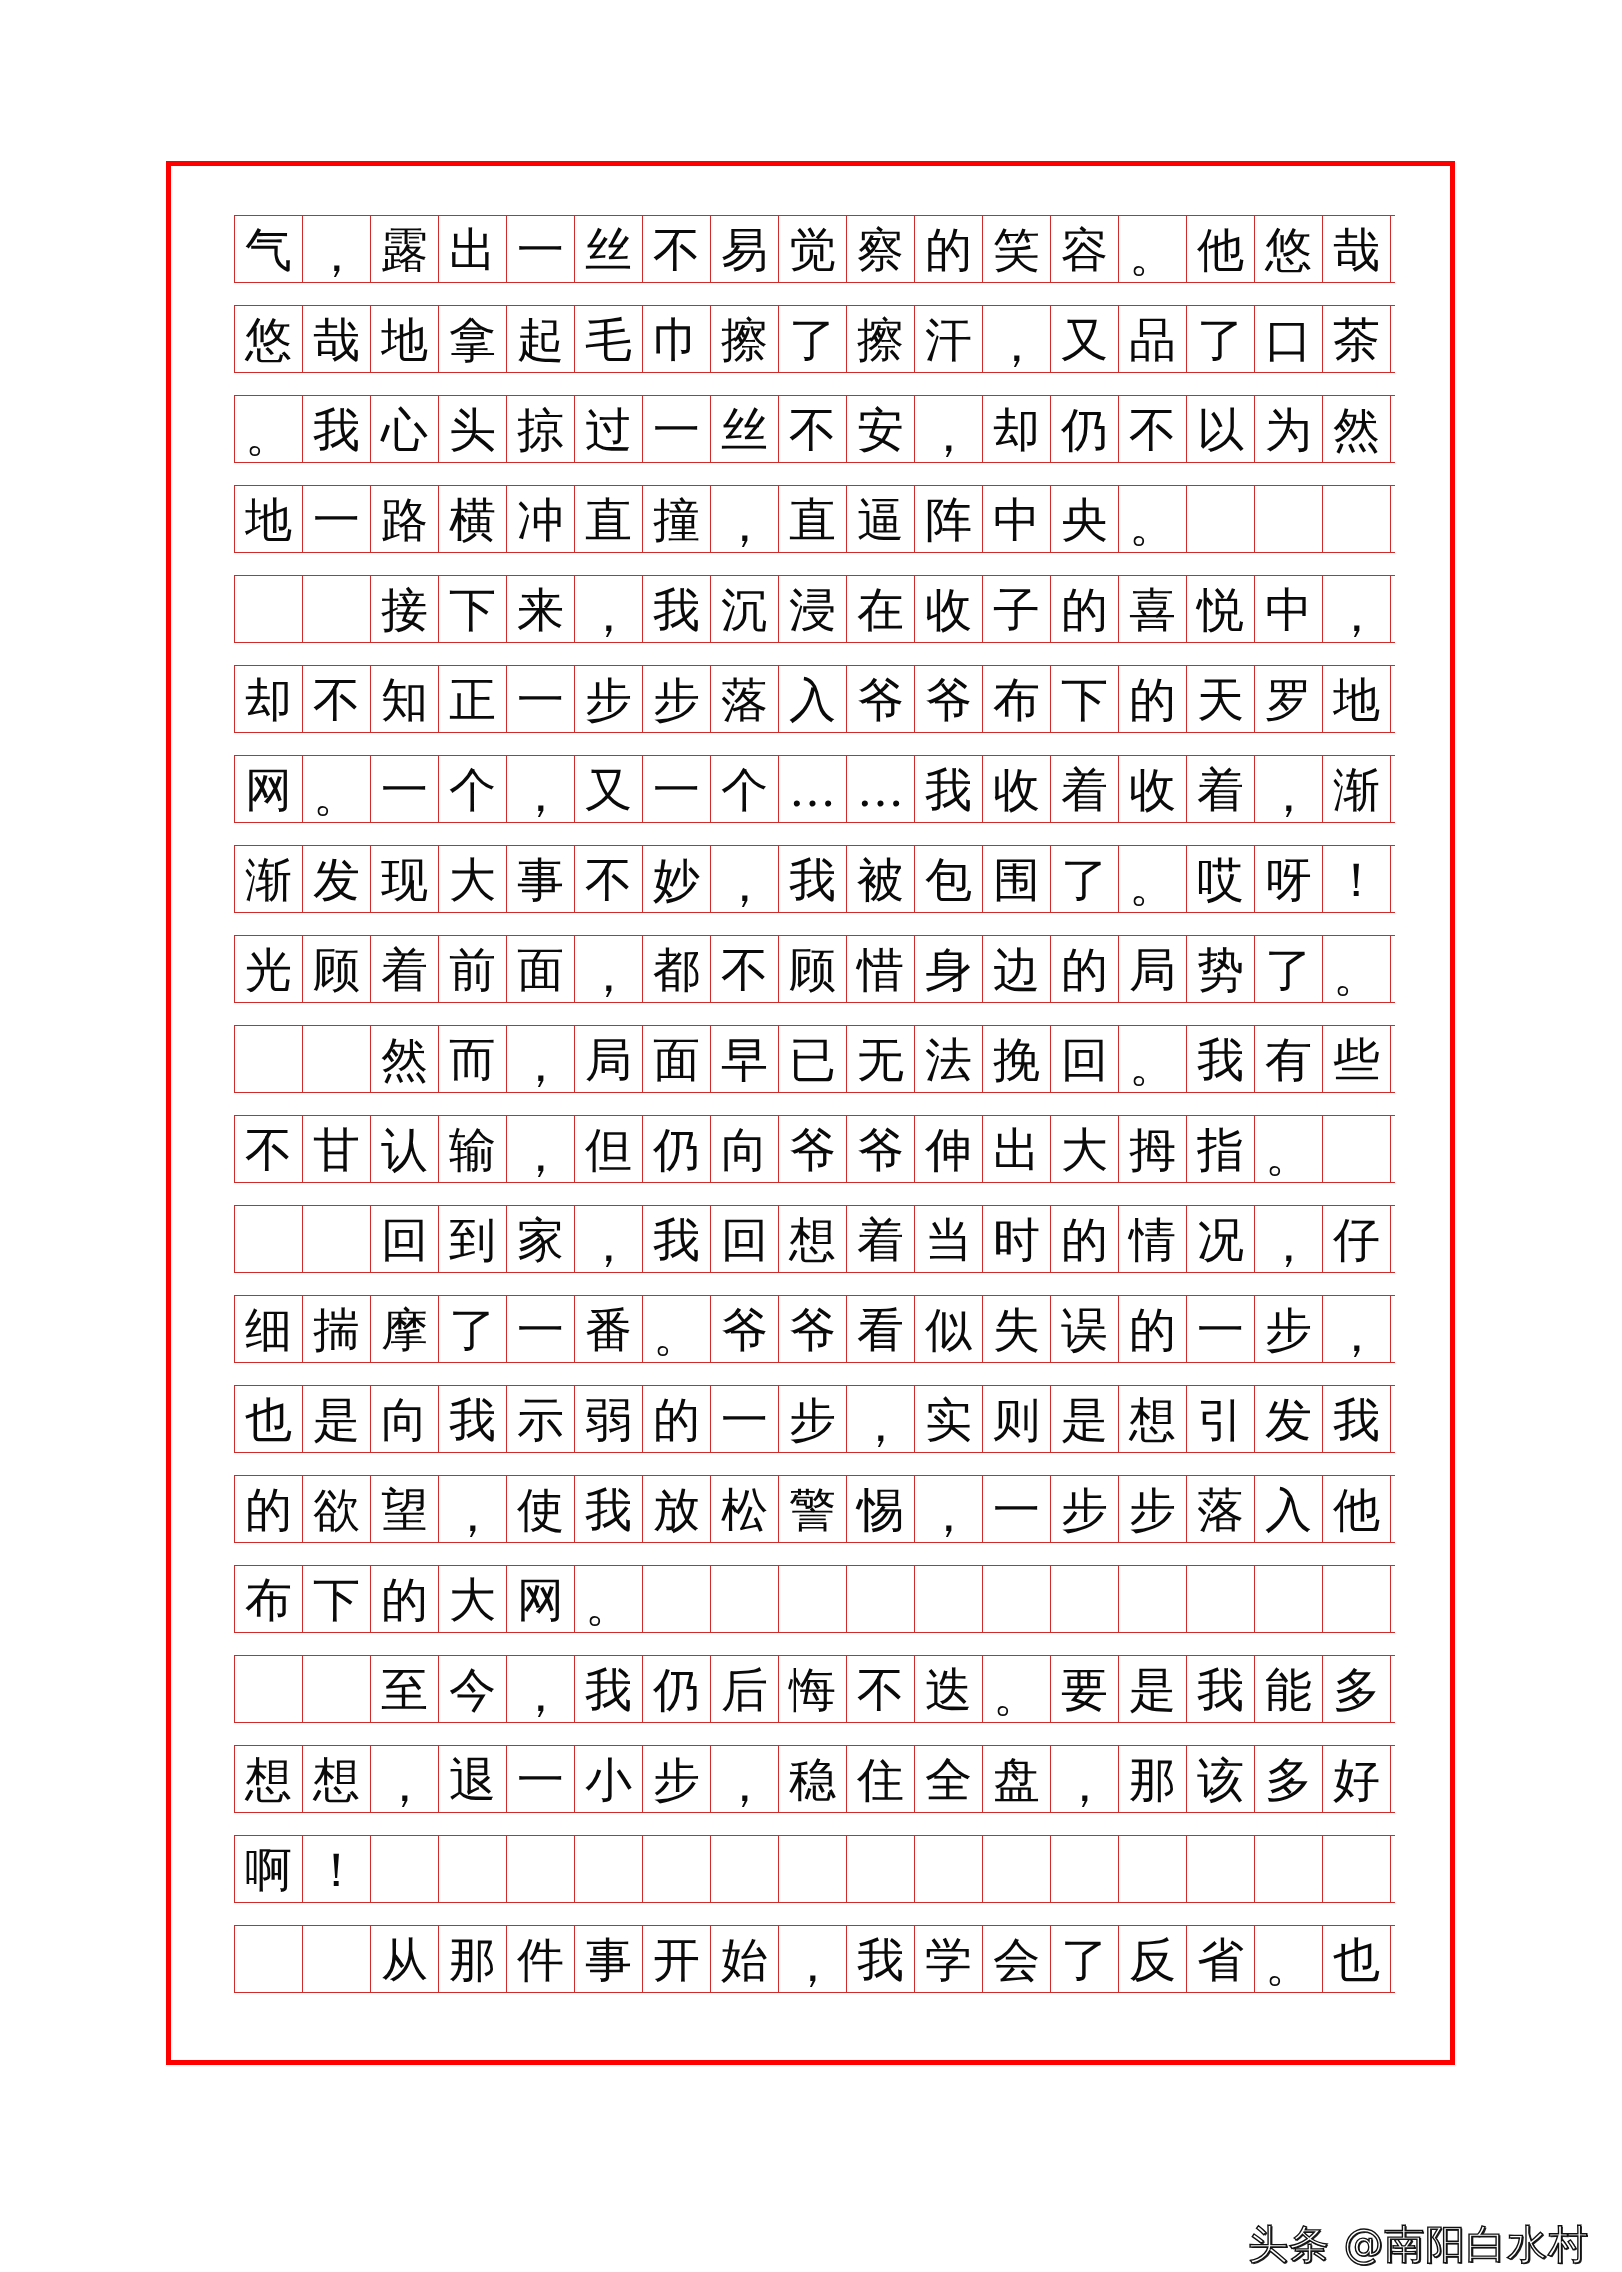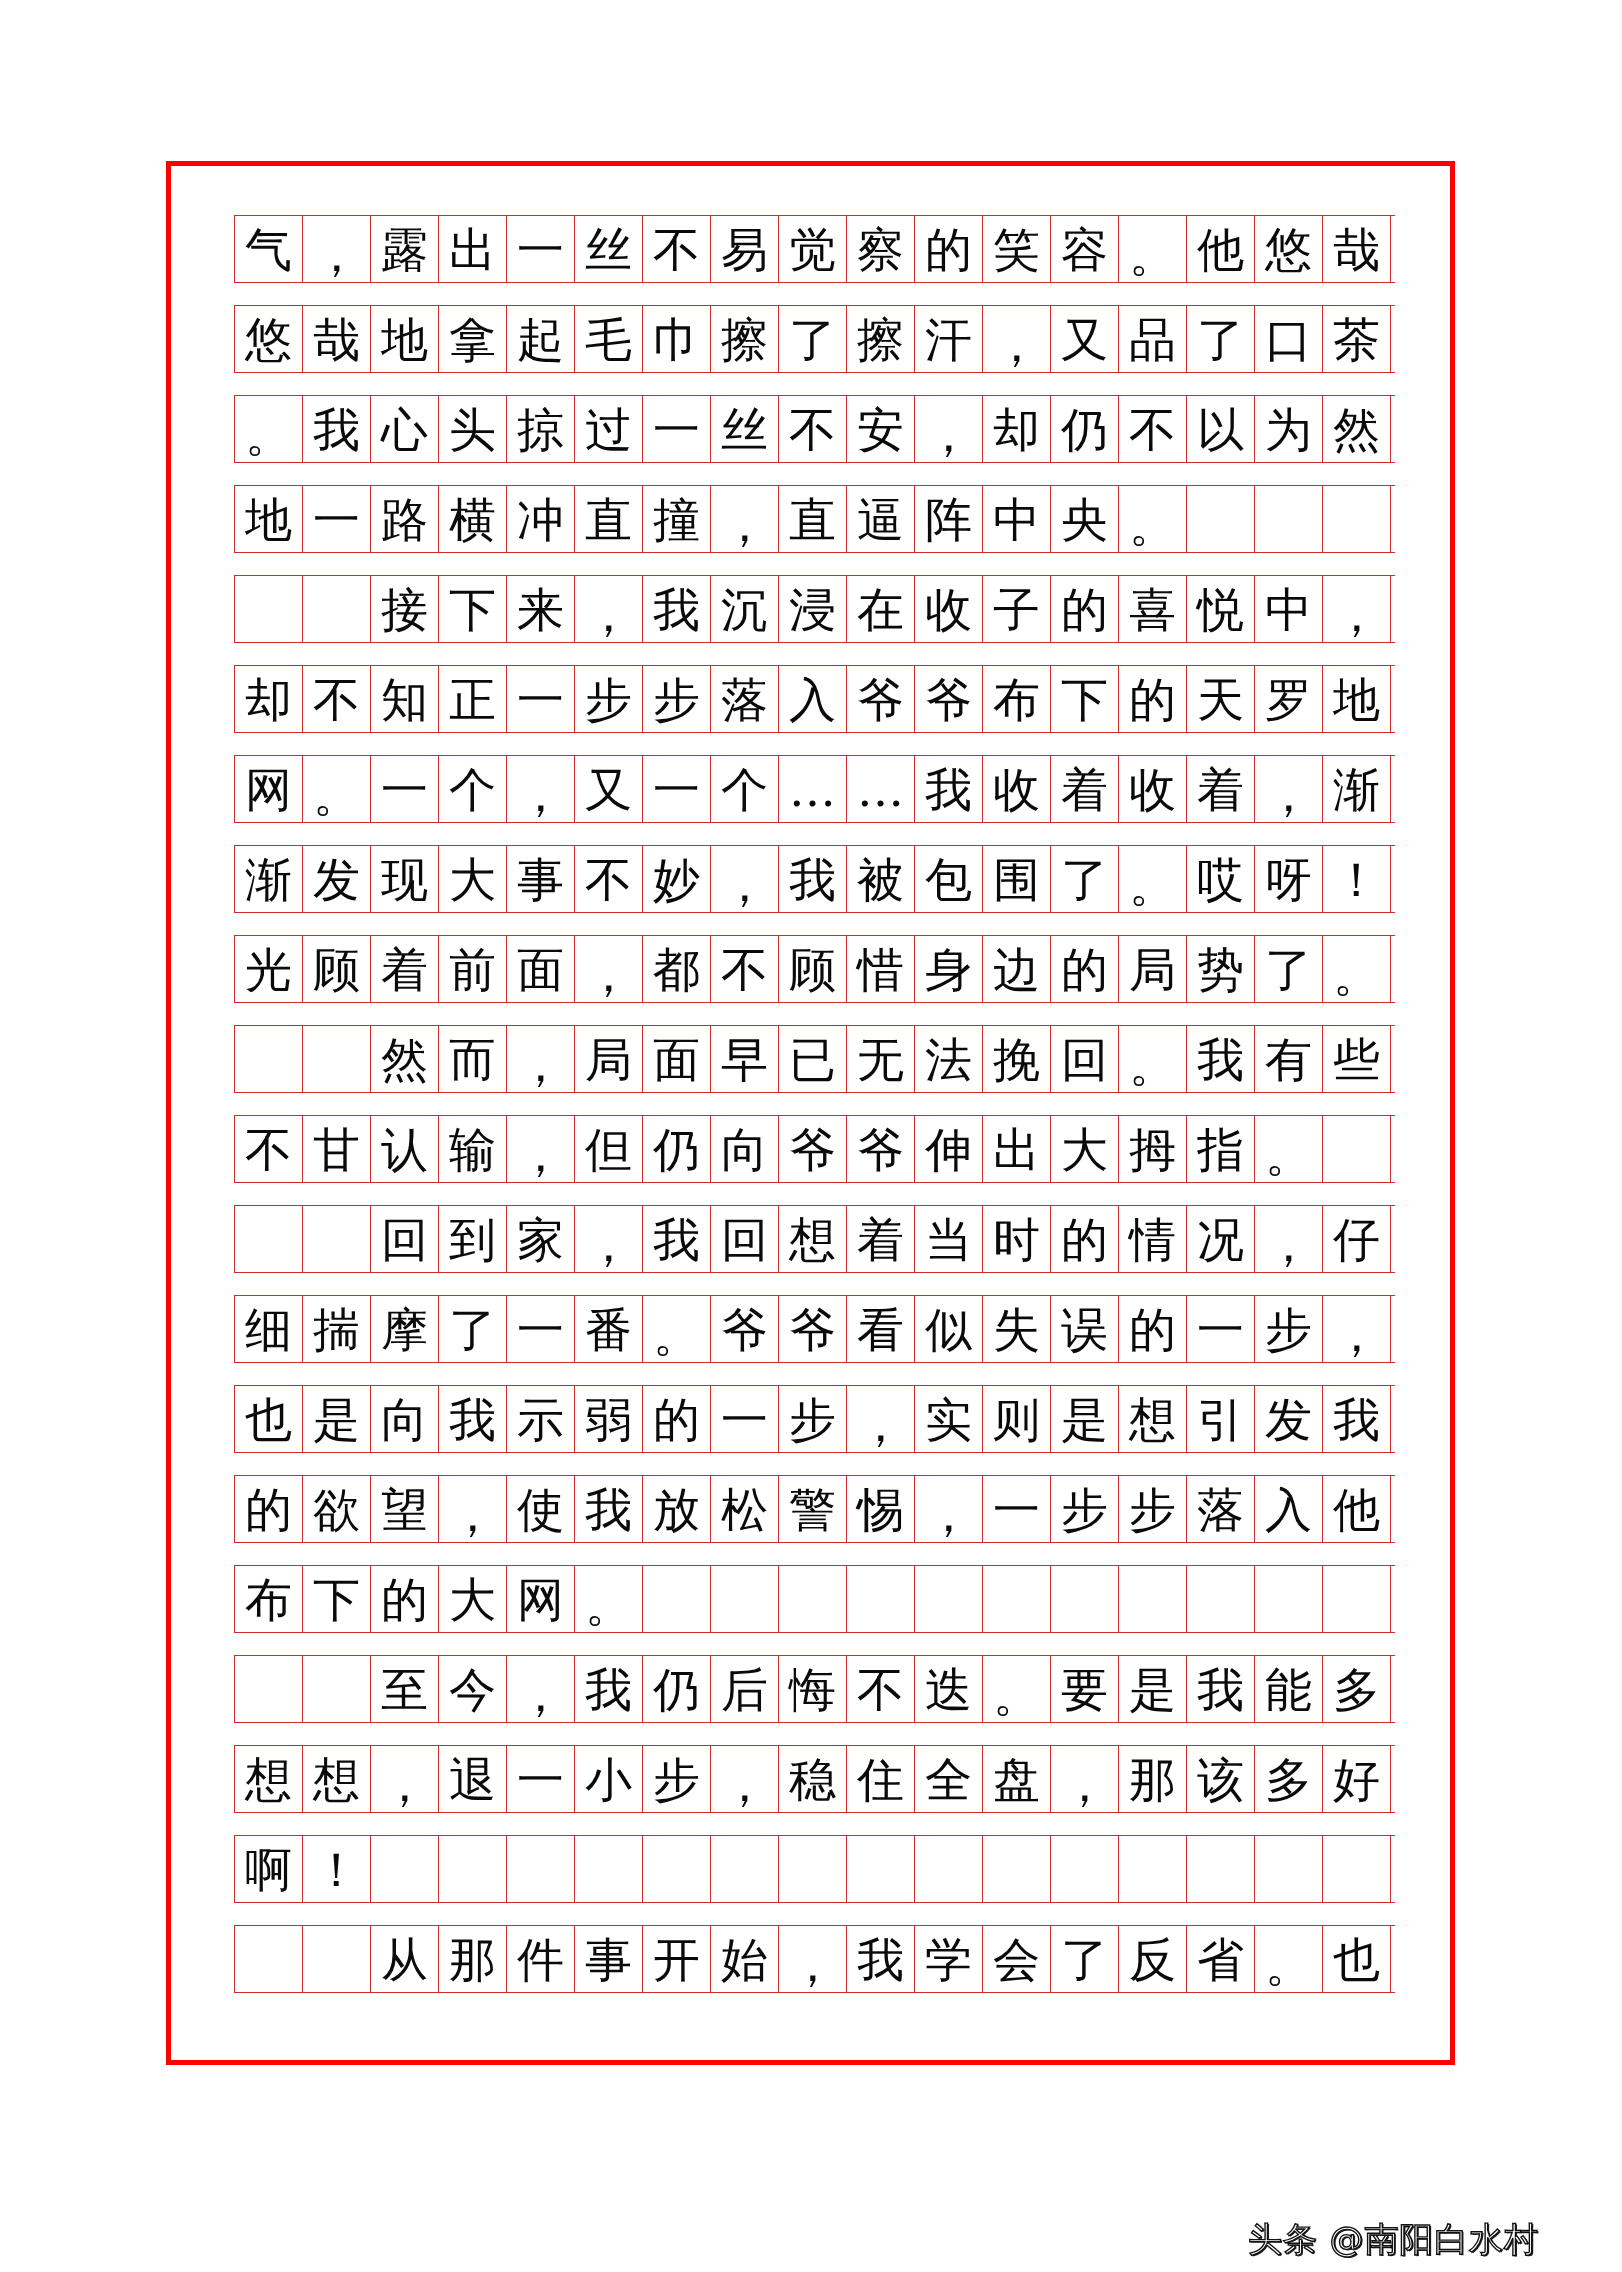--- a/index.html
+++ b/index.html
@@ -46,21 +46,21 @@
     justify-content: flex-start;
     align-items: flex-end;
     padding-left: 10px;
     padding-bottom: 4.5px;
   }
   .watermark {
     position: absolute;
     left: 1248px;
     top: 2217px;
     font-family: "DejaVu Sans", "Liberation Sans", sans-serif;
-    font-size: 34px;
+    font-size: 40px;
     color: #ffffff;
     -webkit-text-stroke: 1.4px #111111;
     text-shadow: 1.4px 1.4px 0 #222;
     letter-spacing: 0.9px;
     white-space: nowrap;
   }
 </style>
 </head>
 <body>
 

